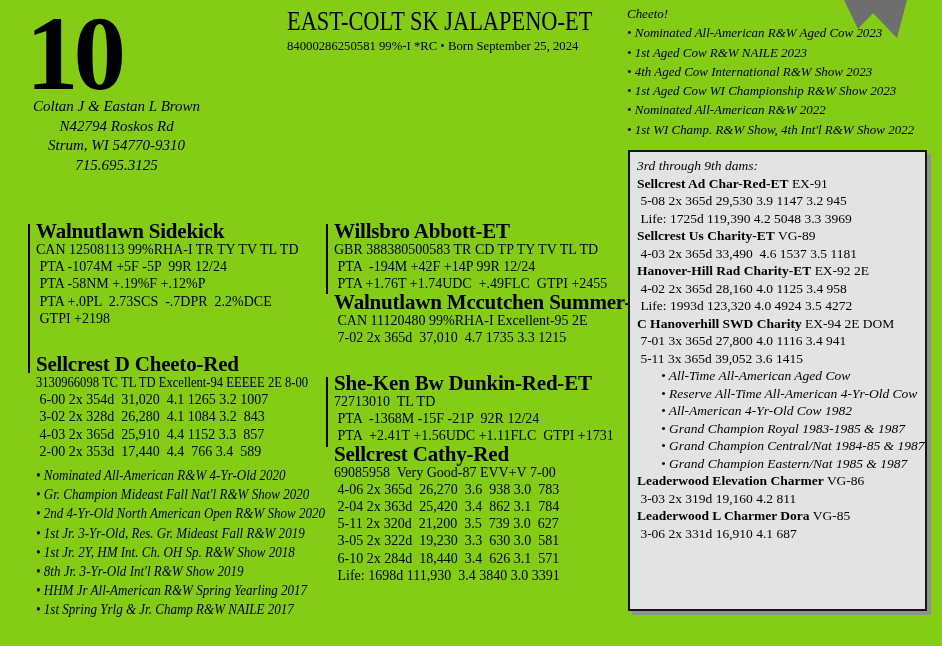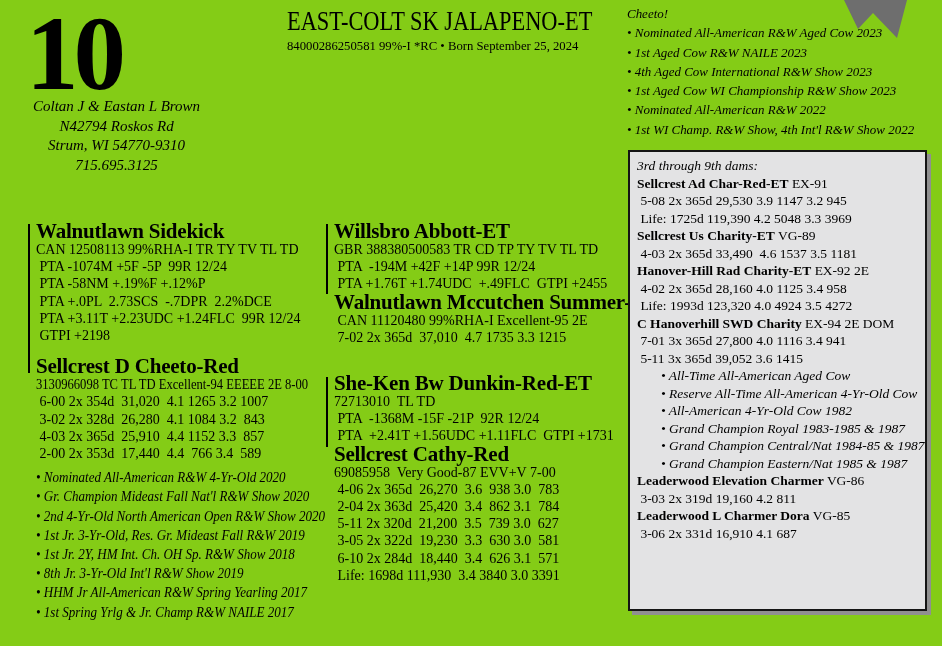--- a/index.html
+++ b/index.html
@@ -31,21 +31,21 @@
   .bk2 { left:326px; top:224px; height:70px; }
   .bk3 { left:326px; top:377px; height:70px; }
   
   .col { position:absolute; top:222px; width:298px; }
   .col1 { left:36px; }
   .col2 { left:334px; }
   .ped-name { font-size:21px; font-weight:bold; letter-spacing:-0.2px;
               line-height:19px; white-space:nowrap; }
   .dline { font-size:14px; line-height:17.2px; white-space:pre; }
   .condense { transform:scaleX(0.90); transform-origin:0 0; }
-  .gap15 { margin-top:13px; }
+  .gap15 { margin-top:28px; }
   .gap28 { margin-top:28px; }
   .bullets { font-style:italic; font-size:14px; line-height:19.2px; margin-top:6px;
              white-space:nowrap; transform:scaleX(0.93); transform-origin:0 0; }
   
   .mat-box { position:absolute; left:628px; top:150px; width:281px; height:447px;
              background:#e3e3e4; border:2px solid #141414; padding:5px 7px;
              box-shadow:4px 4px 0 #909090; font-size:13.5px; line-height:17.5px; }
   .mb-title { font-style:italic; }
   .mb-name { white-space:nowrap; }
   .mb-name .b { font-weight:bold; }
@@ -88,21 +88,20 @@
   <div class="bracket bk1"></div>
   <div class="bracket bk2"></div>
   <div class="bracket bk3"></div>
 
   <div class="col col1">
     <div class="ped-name">Walnutlawn Sidekick</div>
     <div class="dline">CAN 12508113 99%RHA-I TR TY TV TL TD</div>
     <div class="dline"> PTA -1074M +5F -5P  99R 12/24</div>
     <div class="dline"> PTA -58NM +.19%F +.12%P</div>
     <div class="dline"> PTA +.0PL  2.73SCS  -.7DPR  2.2%DCE</div>
-    <div class="dline"> PTA +3.11T +2.23UDC +1.24FLC  99R 12/24</div>
     <div class="dline"> GTPI +2198</div>
 
     <div class="ped-name gap15">Sellcrest D Cheeto-Red</div>
     <div class="dline condense">3130966098 TC TL TD Excellent-94 EEEEE 2E 8-00</div>
     <div class="dline"> 6-00 2x 354d  31,020  4.1 1265 3.2 1007</div>
     <div class="dline"> 3-02 2x 328d  26,280  4.1 1084 3.2  843</div>
     <div class="dline"> 4-03 2x 365d  25,910  4.4 1152 3.3  857</div>
     <div class="dline"> 2-00 2x 353d  17,440  4.4  766 3.4  589</div>
     <div class="bullets">
       <div>• Nominated All-American R&amp;W 4-Yr-Old 2020</div>

